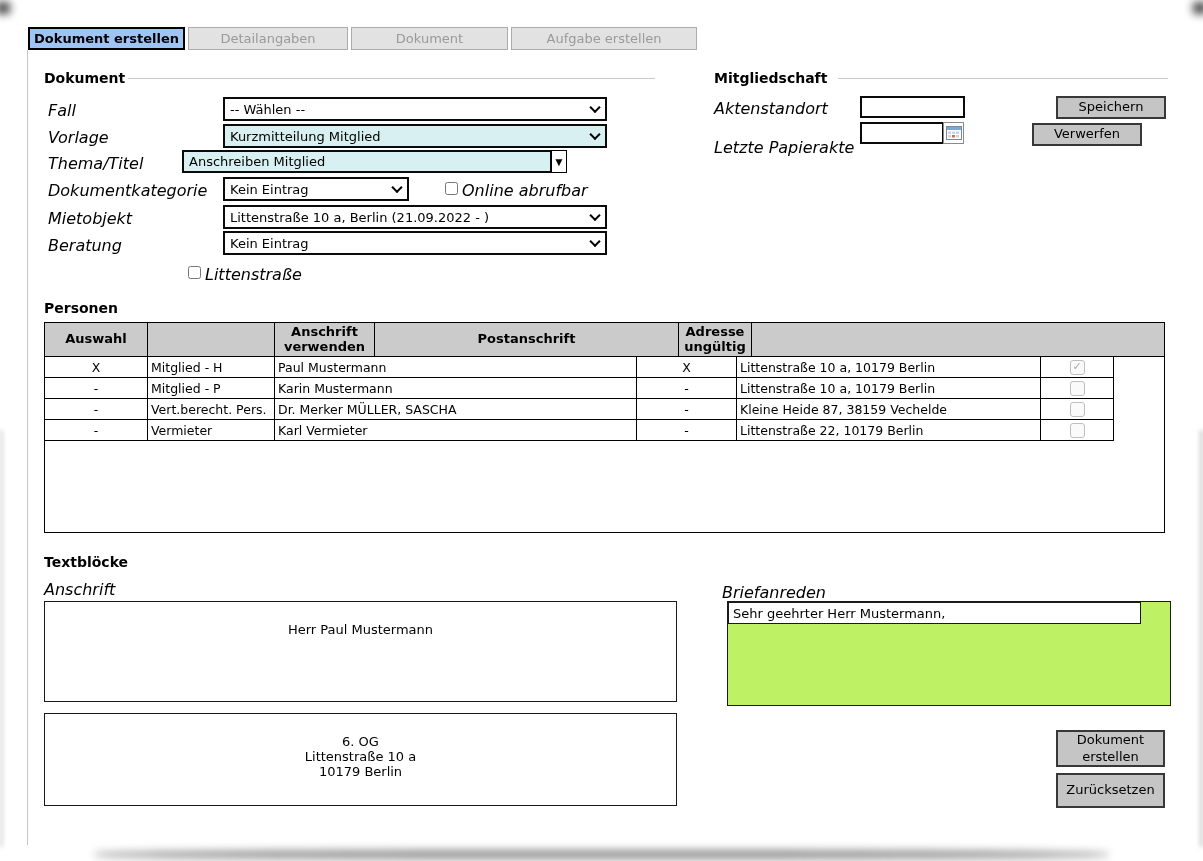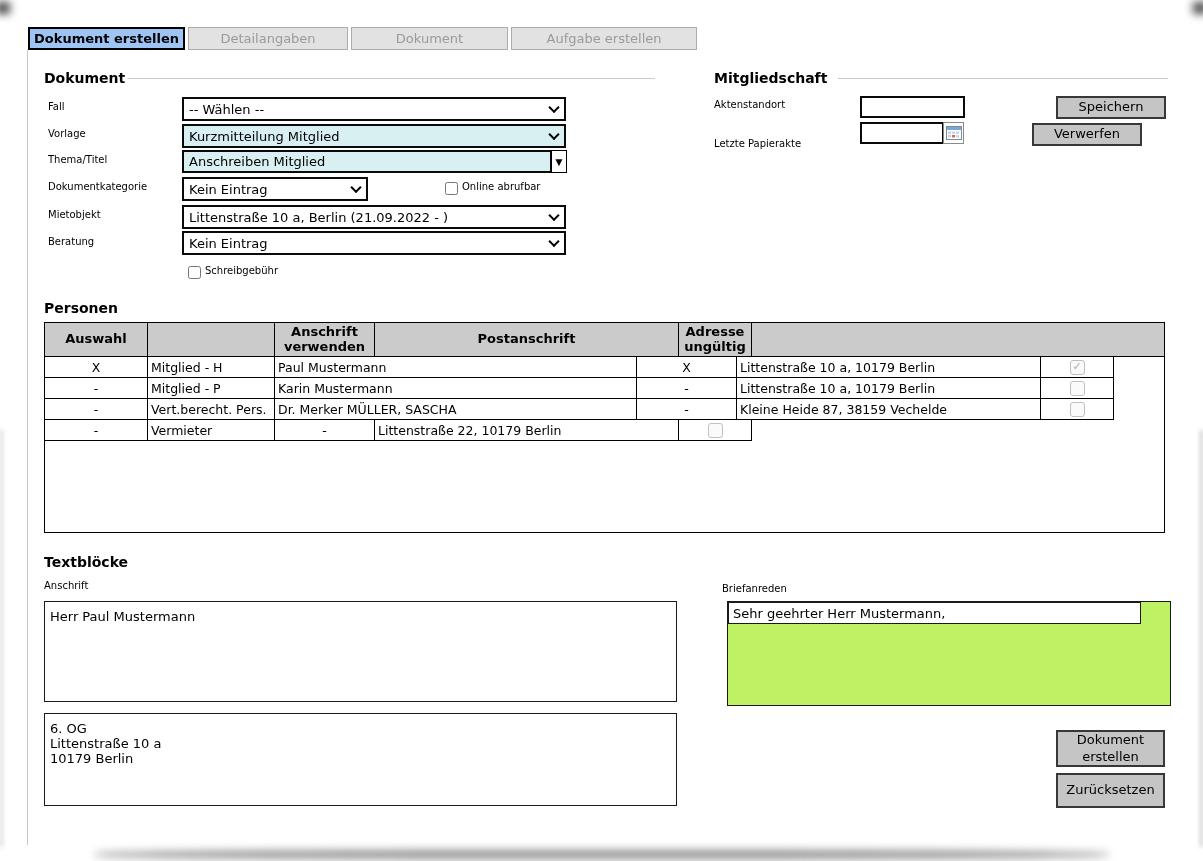--- a/index.html
+++ b/index.html
@@ -19,24 +19,24 @@
   
   .tab { position:absolute; top:27px; height:23px; box-sizing:border-box;
     display:flex; align-items:center; justify-content:center; font-size:13px; cursor:default; }
   .tab.active { background:#9DC4F2; border:2px solid #000; font-weight:bold; color:#000; }
   .tab.inactive { background:#E2E2E2; border:1px solid #ACACAC; color:#9A9A9A; }
   .vline { position:absolute; left:27px; top:50px; width:1px; height:795px; background:#C6C6C6; }
 
   
   .section-title { position:absolute; font-size:14px; font-weight:bold; color:#000; white-space:nowrap; }
   .hline { position:absolute; height:1px; background:#C9C9C9; }
-  .flabel { position:absolute; font-size:10px; color:#000; white-space:nowrap; }
-
-  
-  .selwrap { position:absolute; box-sizing:border-box; }
+  .flabel { position:absolute; font-size:16px; color:#000; white-space:nowrap;font-style:italic; }
+
+  
+  .selwrap { position:absolute; box-sizing:border-box;margin-left:41px; }
   .selwrap select {
     width:100%; height:100%; box-sizing:border-box; border:2px solid #0a0a0a; border-radius:0;
     background:#fff; font:13px "DejaVu Sans","Liberation Sans",sans-serif;
     padding:0 20px 0 5px; appearance:none; -webkit-appearance:none; -moz-appearance:none; color:#000;
   }
   .selwrap.cyan select { background:#D8F0F1; }
   .chev { position:absolute; right:8px; top:50%; width:6px; height:6px;
     border-right:2px solid #000; border-bottom:2px solid #000;
     transform:translateY(-70%) rotate(45deg); pointer-events:none; }
   .tinput { position:absolute; box-sizing:border-box; border:2px solid #0a0a0a; border-radius:0;
@@ -64,21 +64,21 @@
     font-size:12.5px; color:#000; display:flex; align-items:center; padding:0 3px;
     overflow:hidden; white-space:nowrap; background:#fff; }
   .pcell.center { justify-content:center; padding:0; }
   .c0 { width:103px; } .c1 { width:127px; } .c2 { width:362px; }
   .c3 { width:100px; } .c4 { width:304px; } .c5 { width:73px; } .c6 { flex:1; }
   .tcb { display:inline-block; width:13px; height:13px; border:1px solid #BFBFBF; border-radius:3px;
     background:#FAFAFA; color:#A8A8A8; font-size:11px; line-height:12px; text-align:center; }
 
   
   .ta { position:absolute; box-sizing:border-box; border:1px solid #1a1a1a; background:#fff;
-    font:13px "DejaVu Sans","Liberation Sans",sans-serif; color:#000; padding:7px 5px; resize:none; }
+    font:13px "DejaVu Sans","Liberation Sans",sans-serif; color:#000; padding:20px 5px; resize:none;text-align:center; }
   .briefbox { position:absolute; left:727px; top:601px; width:444px; height:105px;
     border:1px solid #1a1a1a; box-sizing:border-box; background:#bef264; }
   .briefinput { position:absolute; left:0; top:0; width:413px; height:22px; box-sizing:border-box;
     border:1px solid #1a1a1a; font:13px "DejaVu Sans","Liberation Sans",sans-serif; padding:0 4px; background:#fff; }
 </style>
 </head>
 <body>
 
 <div class="page">
 
@@ -133,21 +133,21 @@
 
   <div class="flabel" style="left:48px; top:236px;">Beratung</div>
   <div class="selwrap" style="left:182px; top:231px; width:384px; height:24px;">
     <select>
       <option selected="">Kein Eintrag</option>
     </select>
     <span class="chev"></span>
   </div>
 
   <input type="checkbox" class="cb" style="left: 188px; top: 266px;">
-  <div class="flabel" style="left:205px; top:265px;">Schreibgebühr</div>
+  <div class="flabel" style="left:205px; top:265px;">Littenstraße</div>
 
   <div class="section-title" style="left:714px; top:70px;">Mitgliedschaft</div>
   <div class="hline" style="left:838px; top:78px; width:330px;"></div>
 
   <div class="flabel" style="left:714px; top:99px;">Aktenstandort</div>
   <input class="tinput" style="left: 860px; top: 96px; width: 105px; height: 22px;" type="text" value="">
 
   <div class="flabel" style="left:714px; top:138px;">Letzte Papierakte</div>
   <input class="tinput" style="left: 860px; top: 122px; width: 84px; height: 22px;" type="text" value="">
   <button class="calbtn" style="left:943px; top:122px; width:21px; height:22px;">
@@ -206,20 +206,21 @@
       <div class="pcell c3 center">-</div>
       <div class="pcell c4">Kleine Heide 87, 38159 Vechelde</div>
       <div class="pcell c5 center">
         <span class="tcb"></span>
       </div>
     </div>
 
     <div class="prow">
       <div class="pcell c0 center">-</div>
       <div class="pcell c1">Vermieter</div>
+      <div class="pcell c2">Karl Vermieter</div>
       <div class="pcell c3 center">-</div>
       <div class="pcell c4">Littenstraße 22, 10179 Berlin</div>
       <div class="pcell c5 center">
         <span class="tcb"></span>
       </div>
     </div>
   </div>
 
   <div class="section-title" style="left:44px; top:554px;">Textblöcke</div>
   <div class="flabel" style="left:44px; top:580px;">Anschrift</div>

